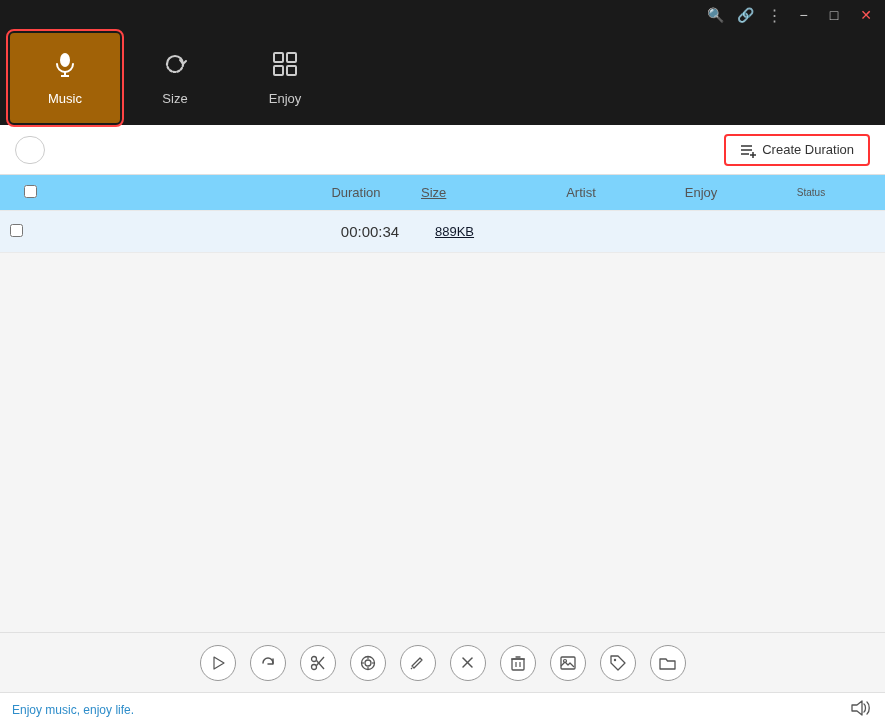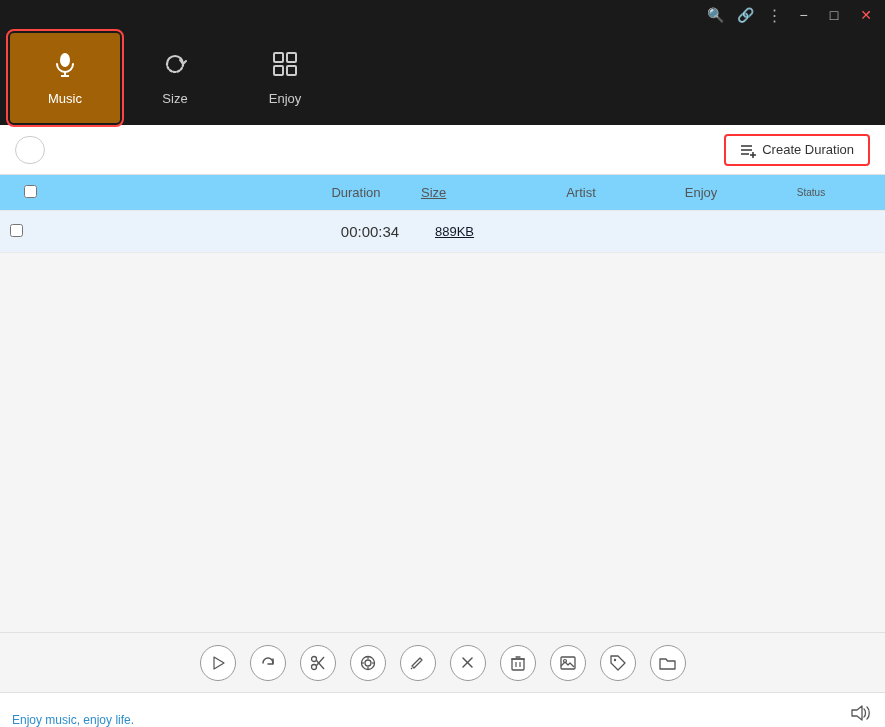--- a/index.html
+++ b/index.html
@@ -162,23 +162,23 @@
       font-size: 15px;
       color: #555;
     }
 
     
     .statusbar {
       width: 100%;
       height: 35px;
       background: white;
       display: flex;
-      align-items: flex-end;
+      align-items: center;
       justify-content: space-between;
-      padding: 0 12px;
+      padding: 6px 12px;
       border-top: 1px solid #e0e0e0;
     }
     .status-text { font-size: 12px; color: #555; }
     .status-text span { color: #2e8dca; }
     .volume-icon { font-size: 18px; color: #555; cursor: pointer; }
 
     .main-content {
       display: flex;
       flex-direction: column;
       height: calc(727px - 30px - 95px);

